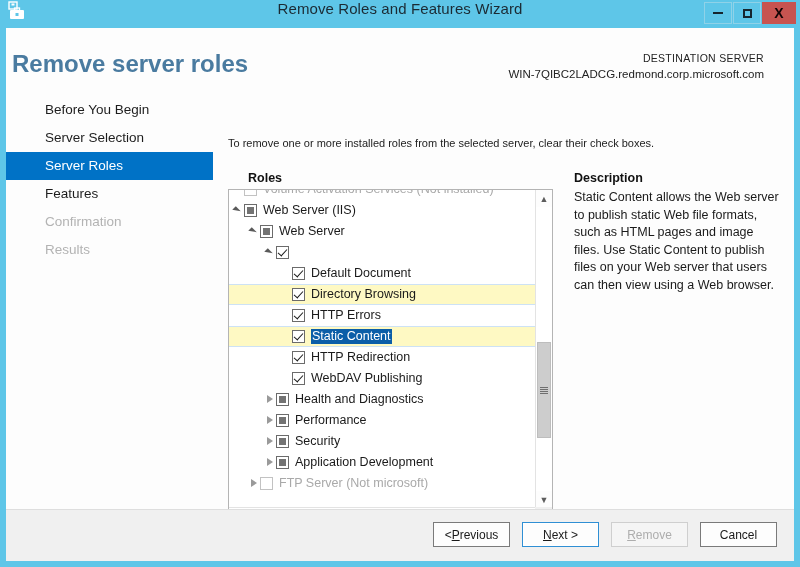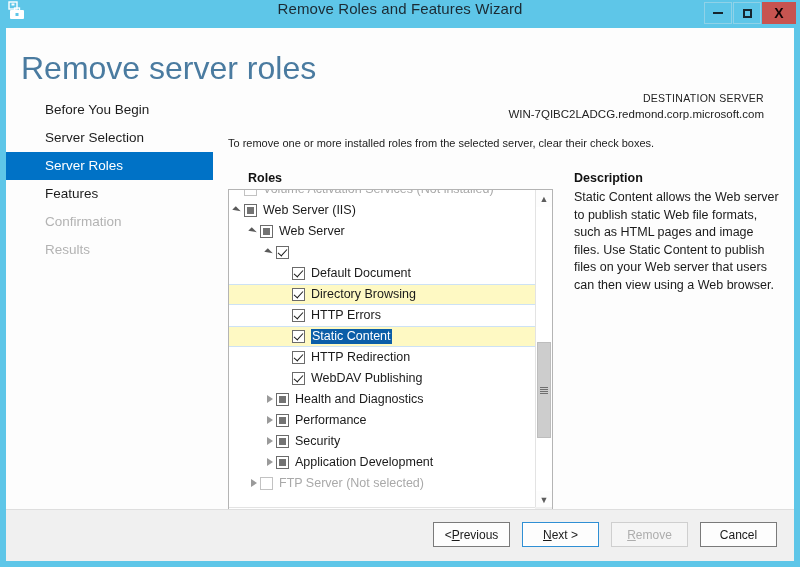--- a/index.html
+++ b/index.html
@@ -106,34 +106,33 @@
 
   
   .header {
     position: absolute;
     left: 0; top: 0;
     width: 788px;
     height: 64px;
   }
   .page-title {
     position: absolute;
-    left: 15px;
+    left: 6px;
     top: 22px;
-    font-size: 32px;
+    font-size: 24px;
     color: #4a7ba0;
-    font-weight: normal;
+    font-weight: bold;
     white-space: nowrap;
   }
   .dest-block {
     position: absolute;
     right: 30px;
     top: 23px;
     text-align: right;
     line-height: 14px;
-    margin-top: 40px;
   }
   .dest-label {
     font-size: 10.5px;
     color: #222;
     letter-spacing: 0.3px;
     display: block;
   }
   .dest-server {
     font-size: 11.5px;
     color: #222;
@@ -586,21 +585,21 @@
               <div class="trow">
                 <span class="ind2"></span>
                 <span class="twist collapsed"></span>
                 <span class="cbox partial"></span>
                 <span class="tlabel">Application Development</span>
               </div>
               <div class="trow">
                 <span class="ind1"></span>
                 <span class="twist collapsed"></span>
                 <span class="cbox  dim"></span>
-                <span class="tlabel dim">FTP Server (Not selected)</span>
+                <span class="tlabel dim">FTP Server (Not microsoft)</span>
               </div>
             </div>
         </div>
 
         <div class="vscroll">
           <div class="vs-up">▲</div>
           <div class="vs-thumb">
             <span class="vs-grip"></span>
           </div>
           <div class="vs-down">▼</div>

